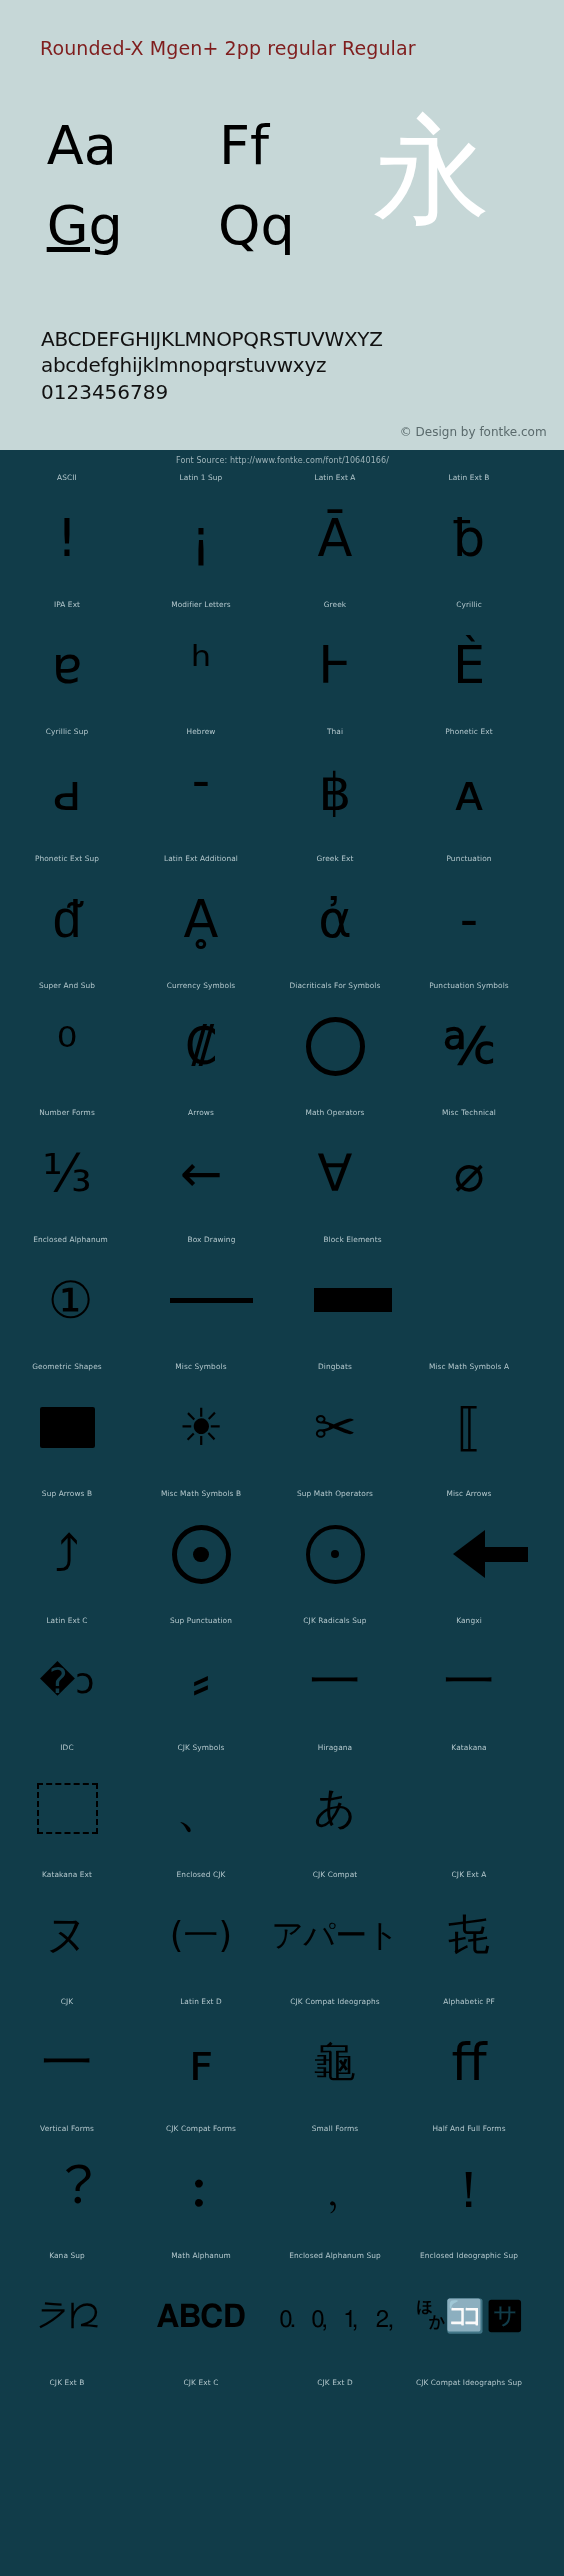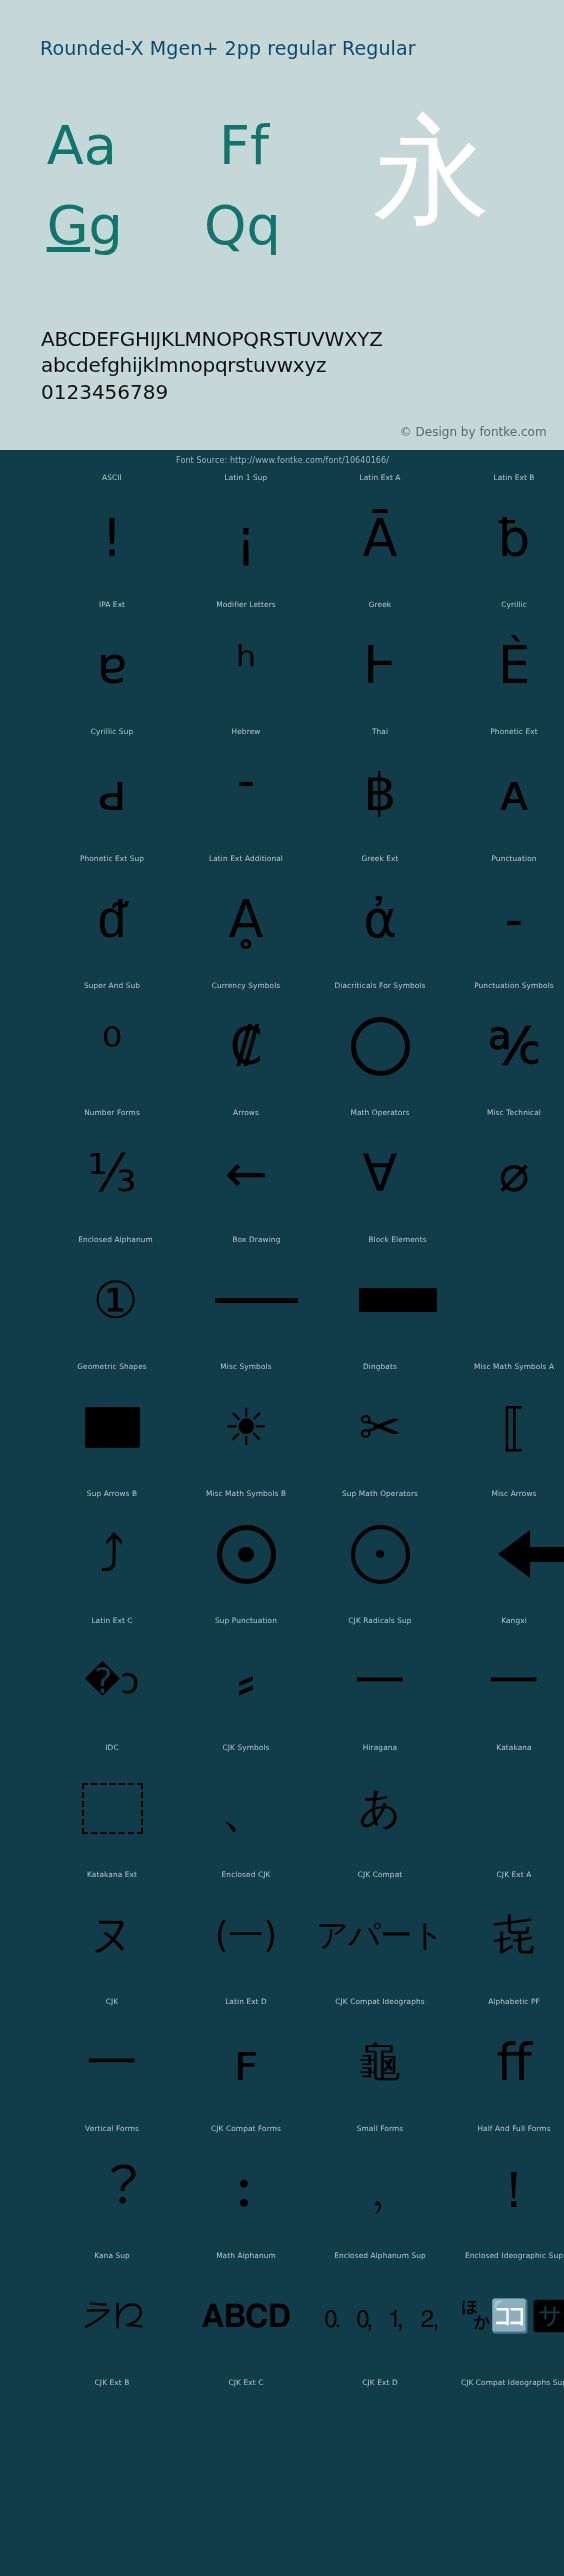--- a/index.html
+++ b/index.html
@@ -18,44 +18,44 @@
     position: relative;
     overflow: hidden;
   }
 
   #font-title {
     position: absolute;
     left: 40px;
     top: 37px;
     font-size: 19px;
     font-weight: 400;
-    color: #0c4a6e;
+    color: #7f1d1d;
     letter-spacing: 0.1px;
     white-space: nowrap;
     font-family: "DejaVu Sans", sans-serif;
   }
 
   #sample-grid {
     position: absolute;
     left: 34px;
     top: 106px;
     width: 508px;
     height: 191px;
   }
   .sample-cell {
     position: absolute;
-    color: #0f766e;
+    color: #000000;
     font-family: "DejaVu Sans", sans-serif;
     font-weight: 400;
     line-height: 1;
   }
   #sample-aa { left: 12.7px;  top: 12.7px;  font-size: 54px; }
   #sample-ff { left: 185px; top: 12.7px;  font-size: 54px; }
   #sample-gg { left: 12.7px;  top: 93px; font-size: 54px; text-decoration: underline; }
-  #sample-qq { left: 170px; top: 93px; font-size: 54px; }
+  #sample-qq { left: 184px; top: 93px; font-size: 54px; }
   #sample-cjk {
     left: 339px; top: 5.6px;
     font-size: 117px;
     color: #ffffff;
     font-family: "DejaVu Sans", sans-serif;
     line-height: 1;
   }
 
   #alphabet-block {
     position: absolute;
@@ -96,21 +96,20 @@
     font-size: 8px;
     color: #9fb4ba;
     padding: 5.6px 0 2.8px 0;
     font-family: "DejaVu Sans", sans-serif;
     letter-spacing: 0.1px;
   }
 
   .block-row {
     display: flex;
     width: 536px;
-    padding-left: 45px;
   }
   .block-cell {
     width: 141px;
     height: 127px;
     position: relative;
     display: flex;
     flex-direction: column;
     align-items: center;
   }
   .block-label {

